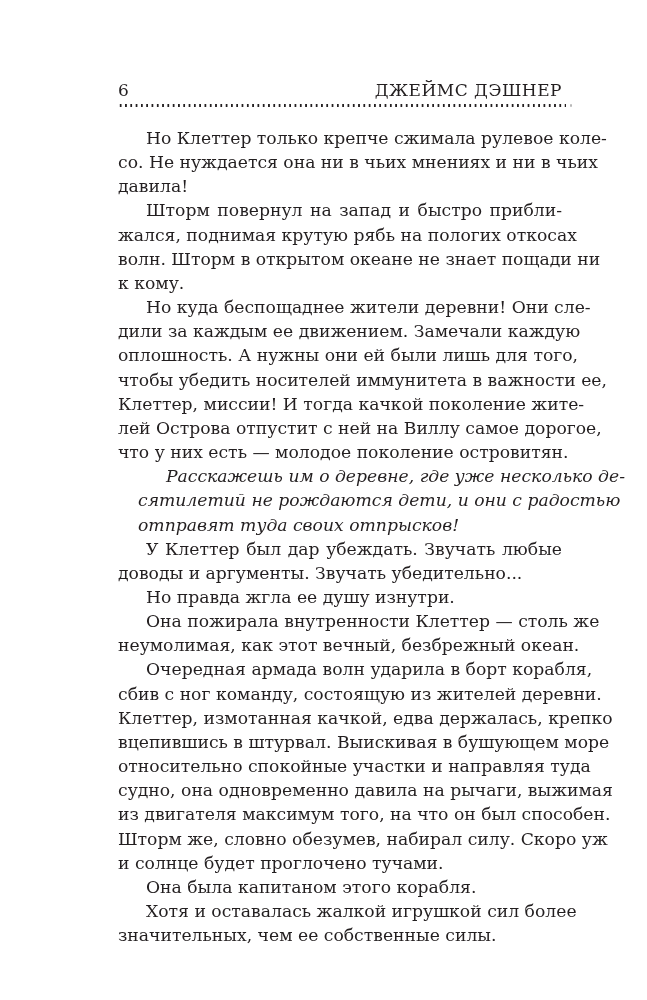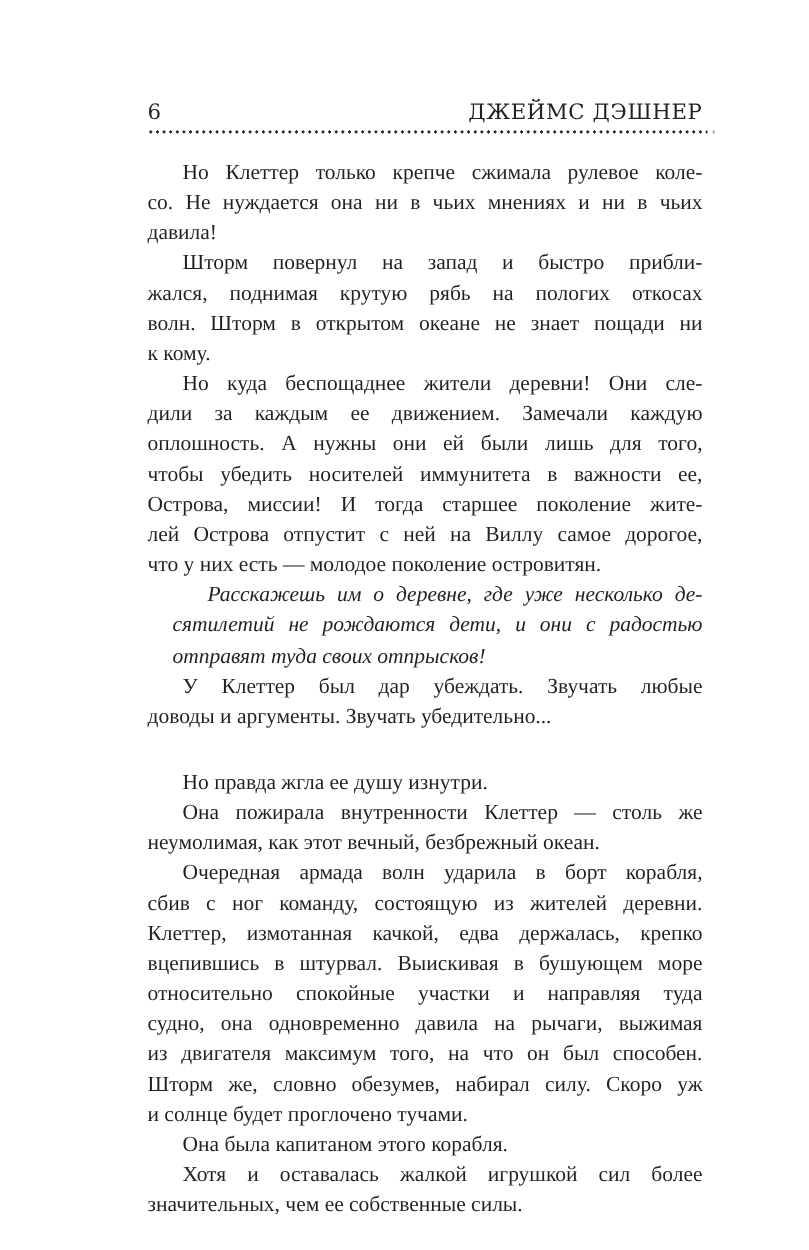--- a/index.html
+++ b/index.html
@@ -74,21 +74,20 @@
     }
     .text p.italic {
       font-style: italic;
       margin-left: 20px;
     }
     .line {
       display: block;
       text-align: justify;
       text-align-last: justify;
       white-space: nowrap;
-      font-family: Liberation Serif, serif;
     }
     .line.last {
       text-align-last: left;
     }
   </style>
 </head>
 <body>
 
 <div class="page">
   <div class="running-head">
@@ -108,35 +107,35 @@
         <span class="line" style="padding-left: 28px;">Шторм повернул на запад и быстро прибли-</span>
         <span class="line">жался, поднимая крутую рябь на пологих откосах</span>
         <span class="line">волн. Шторм в открытом океане не знает пощади ни</span>
         <span class="line last">к кому.</span>
       </p>
       <p style="text-indent: 0px;">
         <span class="line" style="padding-left: 28px;">Но куда беспощаднее жители деревни! Они сле-</span>
         <span class="line">дили за каждым ее движением. Замечали каждую</span>
         <span class="line">оплошность. А нужны они ей были лишь для того,</span>
         <span class="line">чтобы убедить носителей иммунитета в важности ее,</span>
-        <span class="line">Острова, миссии! И тогда старшее поколение жите-</span>
+        <span class="line">Клеттер, миссии! И тогда качкой поколение жите-</span>
         <span class="line">лей Острова отпустит с ней на Виллу самое дорогое,</span>
         <span class="line last">что у них есть — молодое поколение островитян.</span>
       </p>
       <p class="italic" style="text-indent: 0px;">
         <span class="line" style="padding-left: 28px;">Расскажешь им о деревне, где уже несколько де-</span>
         <span class="line">сятилетий не рождаются дети, и они с радостью</span>
         <span class="line last">отправят туда своих отпрысков!</span>
       </p>
       <p style="text-indent: 0px;">
         <span class="line" style="padding-left: 28px;">У Клеттер был дар убеждать. Звучать любые</span>
         <span class="line last">доводы и аргументы. Звучать убедительно...</span>
       </p>
       <p style="text-indent: 0px;">
-        <span class="line last" style="padding-left: 28px; margin-top: 29px;">Но правда жгла ее душу изнутри.</span>
+        <span class="line last" style="padding-left: 28px;">Но правда жгла ее душу изнутри.</span>
       </p>
       <p style="text-indent: 0px;">
         <span class="line" style="padding-left: 28px;">Она пожирала внутренности Клеттер — столь же</span>
         <span class="line last">неумолимая, как этот вечный, безбрежный океан.</span>
       </p>
       <p style="text-indent: 0px;">
         <span class="line" style="padding-left: 28px;">Очередная армада волн ударила в борт корабля,</span>
         <span class="line">сбив с ног команду, состоящую из жителей деревни.</span>
         <span class="line">Клеттер, измотанная качкой, едва держалась, крепко</span>
         <span class="line">вцепившись в штурвал. Выискивая в бушующем море</span>

